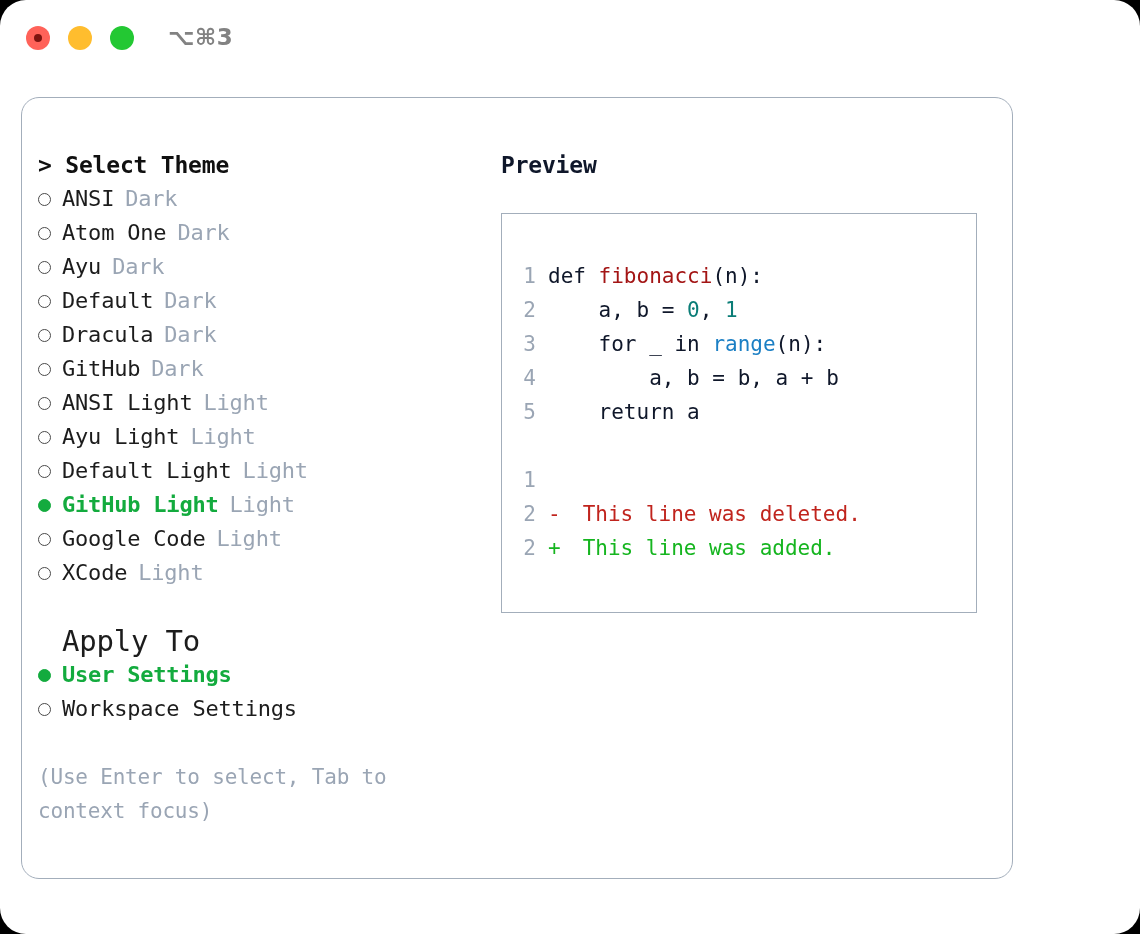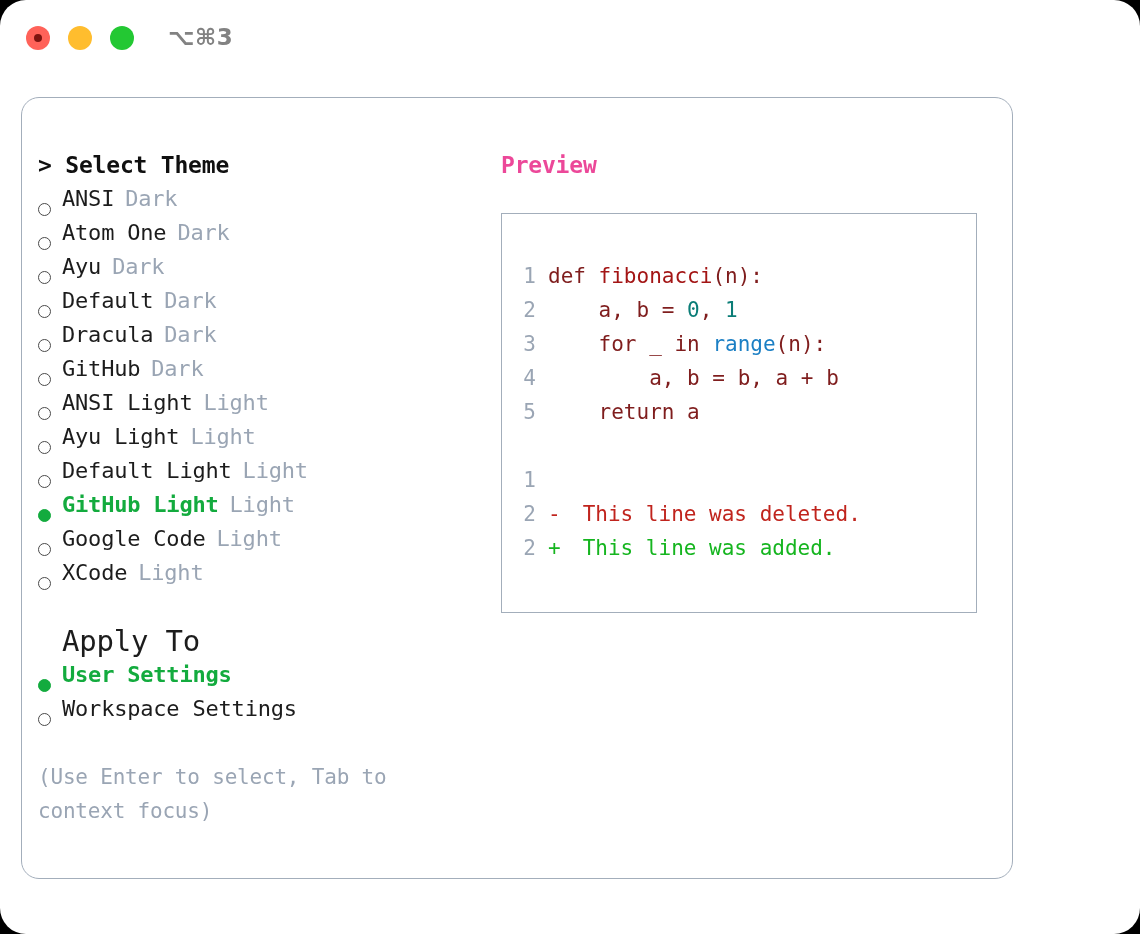--- a/index.html
+++ b/index.html
@@ -93,21 +93,21 @@
     color: #101010;
     white-space: pre;
     line-height: 34px;
     height: 34px;
     letter-spacing: -0.2px;
   }
   .opt-row {
     height: 34px;
     line-height: 34px;
     display: flex;
-    align-items: flex-end;
+    align-items: center;
     white-space: pre;
     font-size: 22px;
   }
   .bullet {
     display: inline-block;
     width: 13px;
     height: 13px;
     border-radius: 50%;
     box-sizing: border-box;
     margin-right: 11px;
@@ -151,21 +151,21 @@
   
   .right-col {
     position: absolute;
     left: 479px;
     top: 50px;
     width: 500px;
   }
   .preview-title {
     font-size: 23px;
     font-weight: 700;
-    color: #ec4899;
+    color: #0f172a;
     line-height: 34px;
     letter-spacing: -0.2px;
   }
   .preview-box {
     margin-top: 31px;
     width: 476px;
     height: 400px;
     border: 1px solid #a3aebb;
     box-sizing: border-box;
     background: #ffffff;
@@ -187,21 +187,21 @@
   .lineno {
     width: 22px;
     text-align: right;
     color: #9aa5b4;
     flex: 0 0 auto;
     margin-right: 12px;
   }
   .code-text { color: #24292e; }
   .blank-line { height: 34px; }
 
-  .tok-plain { color: #7f1d1d; text-align: right; }
+  .tok-plain { color: #0f172a; text-align: right; }
   .tok-fn    { color: #a31515; }
   .tok-num   { color: #0b7d77; }
   .tok-call  { color: #1b7fc4; }
   .diff-ctx  { color: #8b8b8b; }
   .diff-del  { color: #c0241d; }
   .diff-add  { color: #15b51f; }
 </style>
 </head>
 <body>
 

